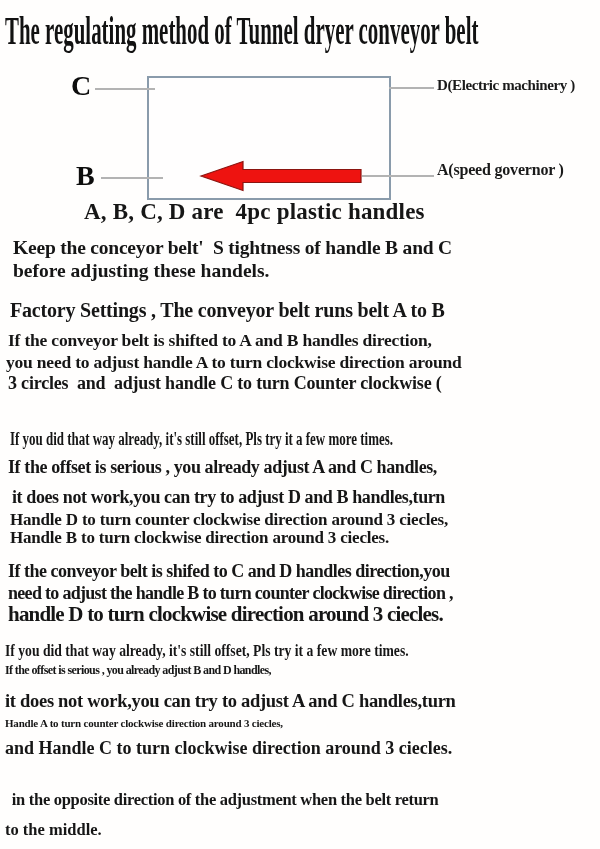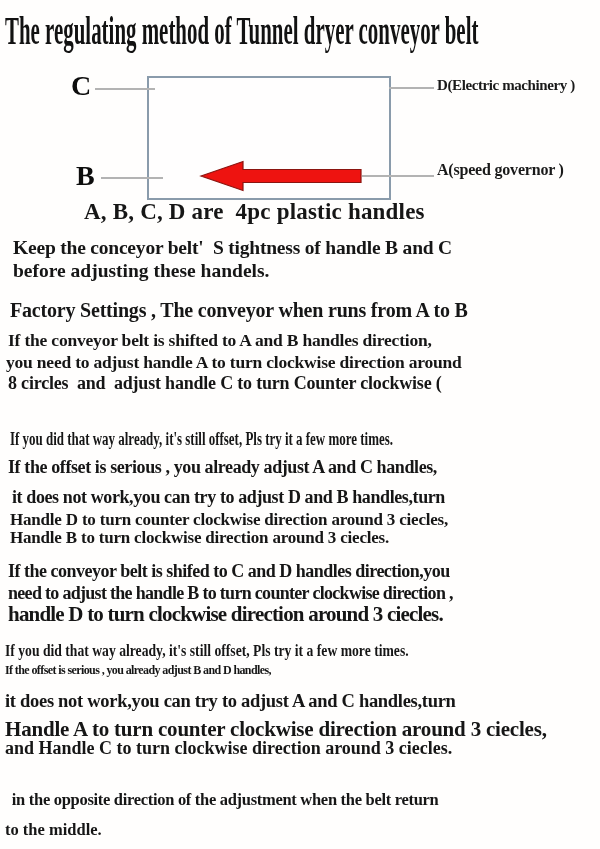--- a/index.html
+++ b/index.html
@@ -42,21 +42,21 @@
   .l8 {left:8px; top:457px;font-size:18px;letter-spacing:-0.4px;}
   .l9 {left:12px;top:487px;font-size:18px;letter-spacing:-0.4px;}
   .l10{left:10px;top:510px;font-size:17px;letter-spacing:-0.2px;}
   .l11{left:10px;top:528px;font-size:17px;letter-spacing:-0.2px;}
   .l12{left:8px; top:561px;font-size:18px;letter-spacing:-0.5px;}
   .l13{left:8px; top:583px;font-size:18px;letter-spacing:-0.7px;}
   .l14{left:8px; top:602px;font-size:21px;letter-spacing:-0.8px;}
   .l15{left:5px; top:640px;font-size:17.5px;transform:scaleX(0.78);transform-origin:left top;}
   .l16{left:5px; top:663px;font-size:12px;letter-spacing:-0.6px;}
   .l17{left:5px; top:691px;font-size:18.5px;letter-spacing:-0.3px;}
-  .l18{left:5px; top:717px;font-size:21px;letter-spacing:-0.2px;}
+  .l18{left:5px; top:717px;font-size:11px;letter-spacing:-0.2px;}
   .l19{left:5px; top:738px;font-size:18px;}
   .l20{left:5px; top:757px;font-size:16.5px;}
   .l21{left:8px; top:790px;font-size:16.5px;letter-spacing:-0.3px;}
   .l22{left:5px; top:820px;font-size:16.5px;}
 </style>
 </head>
 <body>
 
 <div id="page">
 
@@ -75,24 +75,24 @@
   <div class="rlab rlab-a">A(speed governor )</div>
 
   <svg class="arrow" width="164" height="35" viewBox="0 0 164 35">
     <polygon points="2,17 44,2.5 44,10.5 162,10.5 162,23.5 44,23.5 44,31.5" fill="#ee1310" stroke="#8b1410" stroke-width="1.2"></polygon>
   </svg>
 
   <div class="ln caption">A, B, C, D are  4pc plastic handles</div>
 
   <div class="ln l0">Keep the conceyor belt'  S tightness of handle B and C</div>
   <div class="ln l1">before adjusting these handels.</div>
-  <div class="ln l2">Factory Settings , The conveyor when runs from A to B</div>
+  <div class="ln l2">Factory Settings , The conveyor belt runs belt A to B</div>
   <div class="ln l3">If the conveyor belt is shifted to A and B handles direction,</div>
   <div class="ln l4">you need to adjust handle A to turn clockwise direction around</div>
-  <div class="ln l5">8 circles  and  adjust handle C to turn Counter clockwise (</div>
+  <div class="ln l5">3 circles  and  adjust handle C to turn Counter clockwise (</div>
   <div class="ln l7">If you did that way already, it's still offset, Pls try it a few more times.</div>
   <div class="ln l8">If the offset is serious , you already adjust A and C handles,</div>
   <div class="ln l9">it does not work,you can try to adjust D and B handles,turn</div>
   <div class="ln l10">Handle D to turn counter clockwise direction around 3 ciecles,</div>
   <div class="ln l11">Handle B to turn clockwise direction around 3 ciecles.</div>
   <div class="ln l12">If the conveyor belt is shifed to C and D handles direction,you</div>
   <div class="ln l13">need to adjust the handle B to turn counter clockwise direction ,</div>
   <div class="ln l14">handle D to turn clockwise direction around 3 ciecles.</div>
   <div class="ln l15">If you did that way already, it's still offset, Pls try it a few more times.</div>
   <div class="ln l16">If the offset is serious , you already adjust B and D handles,</div>

